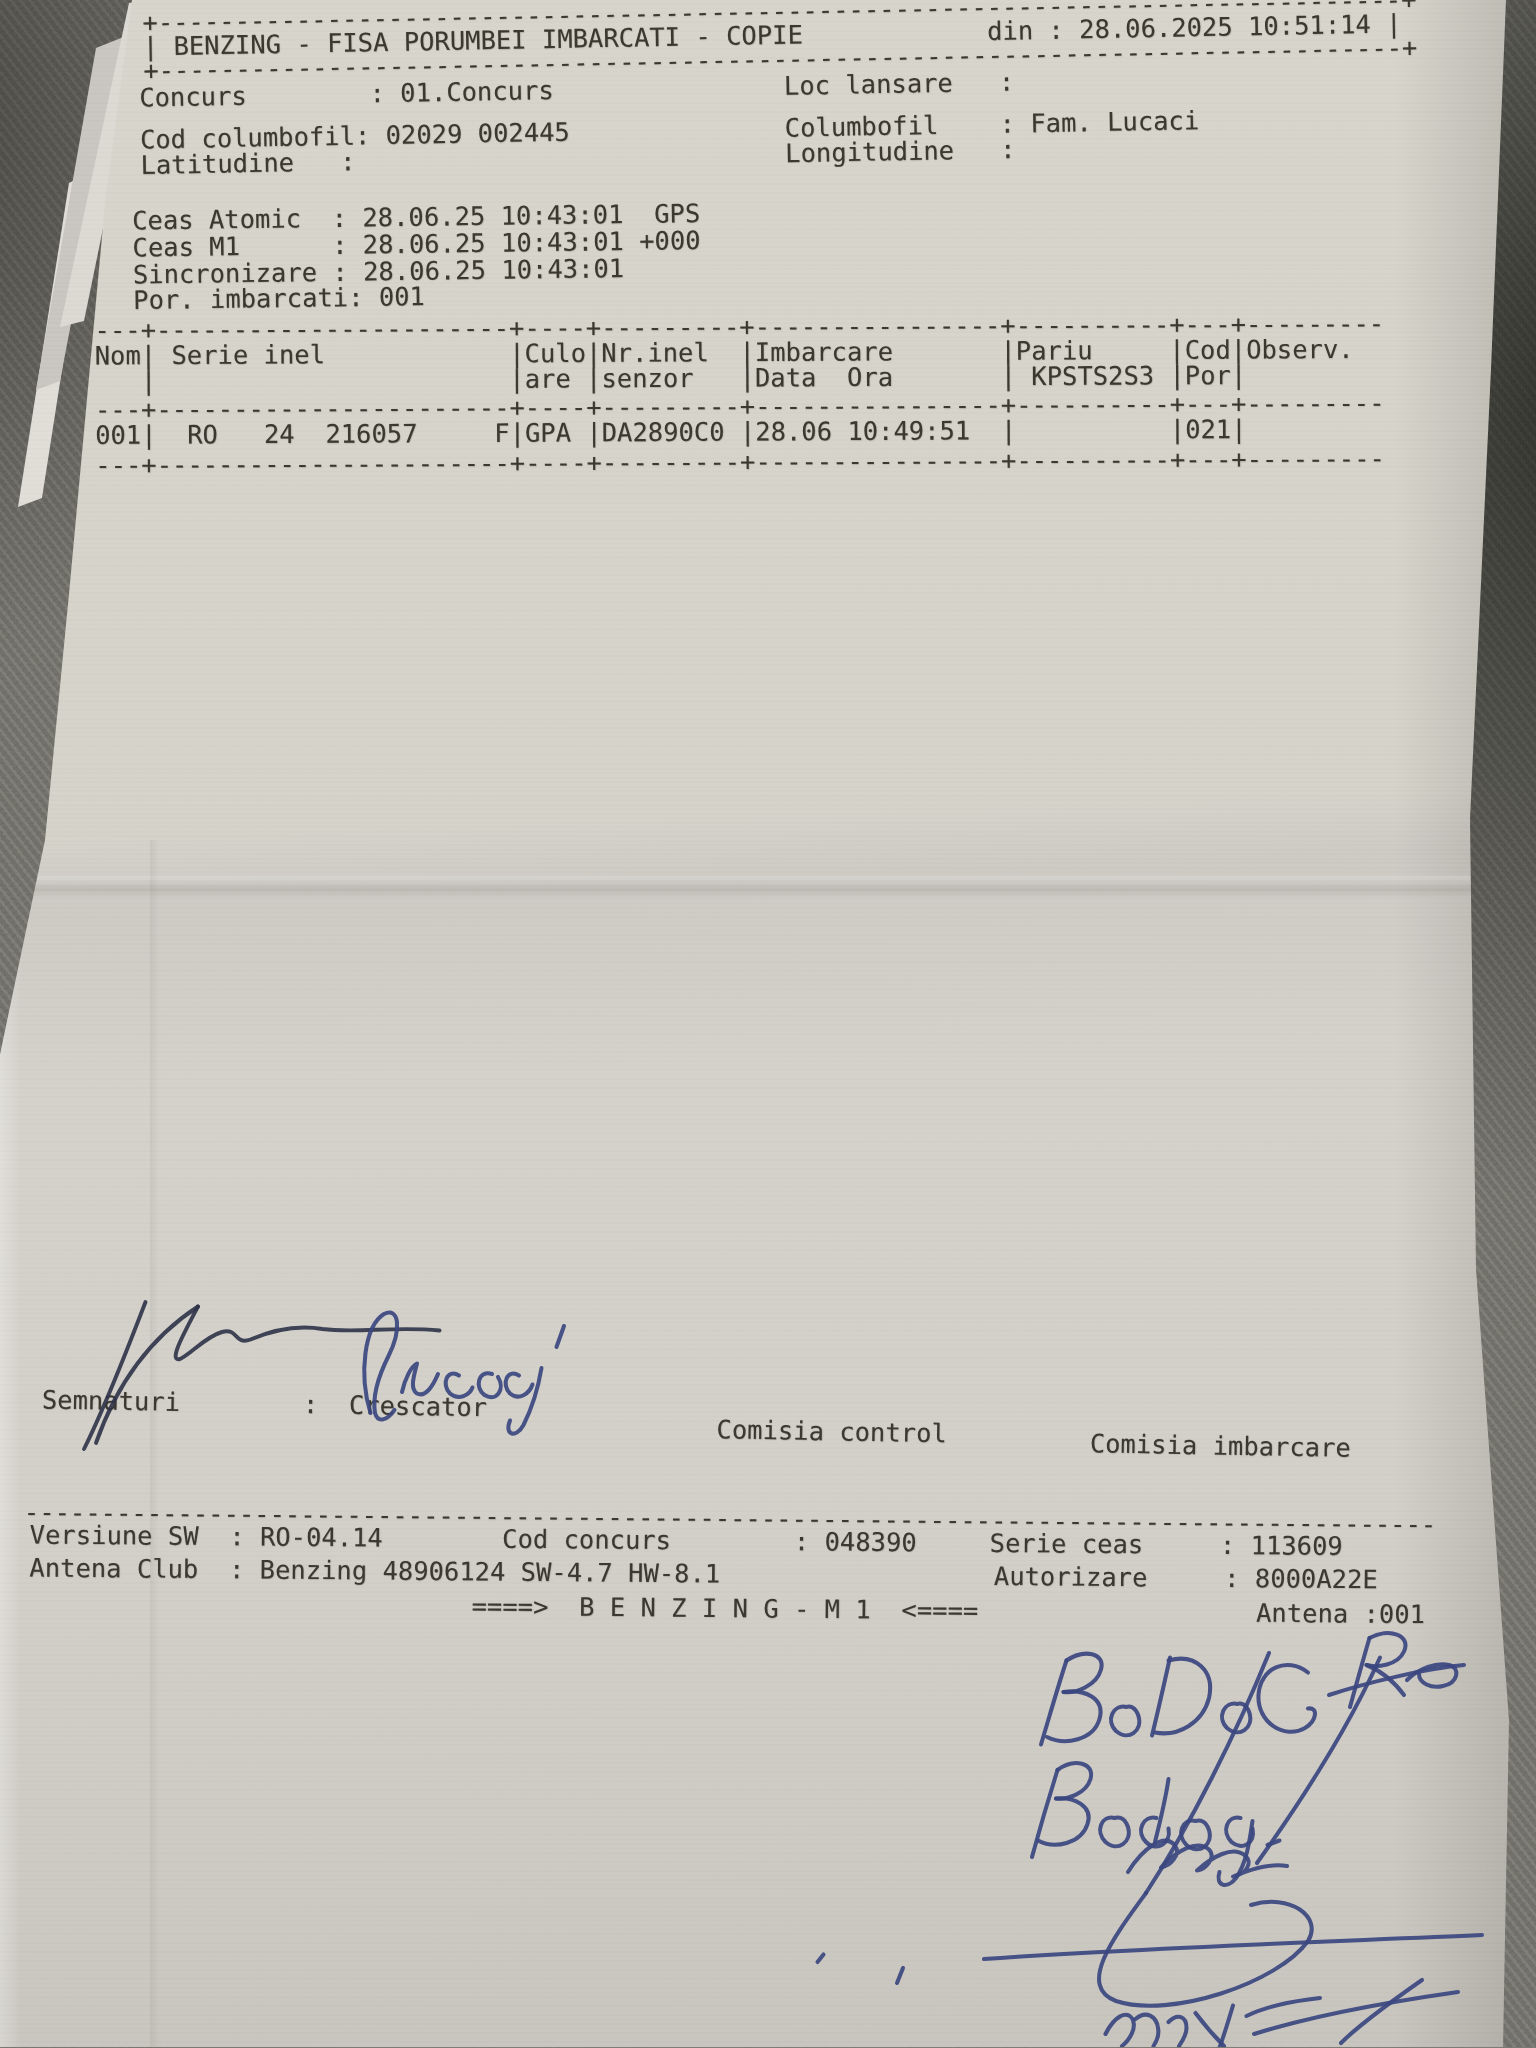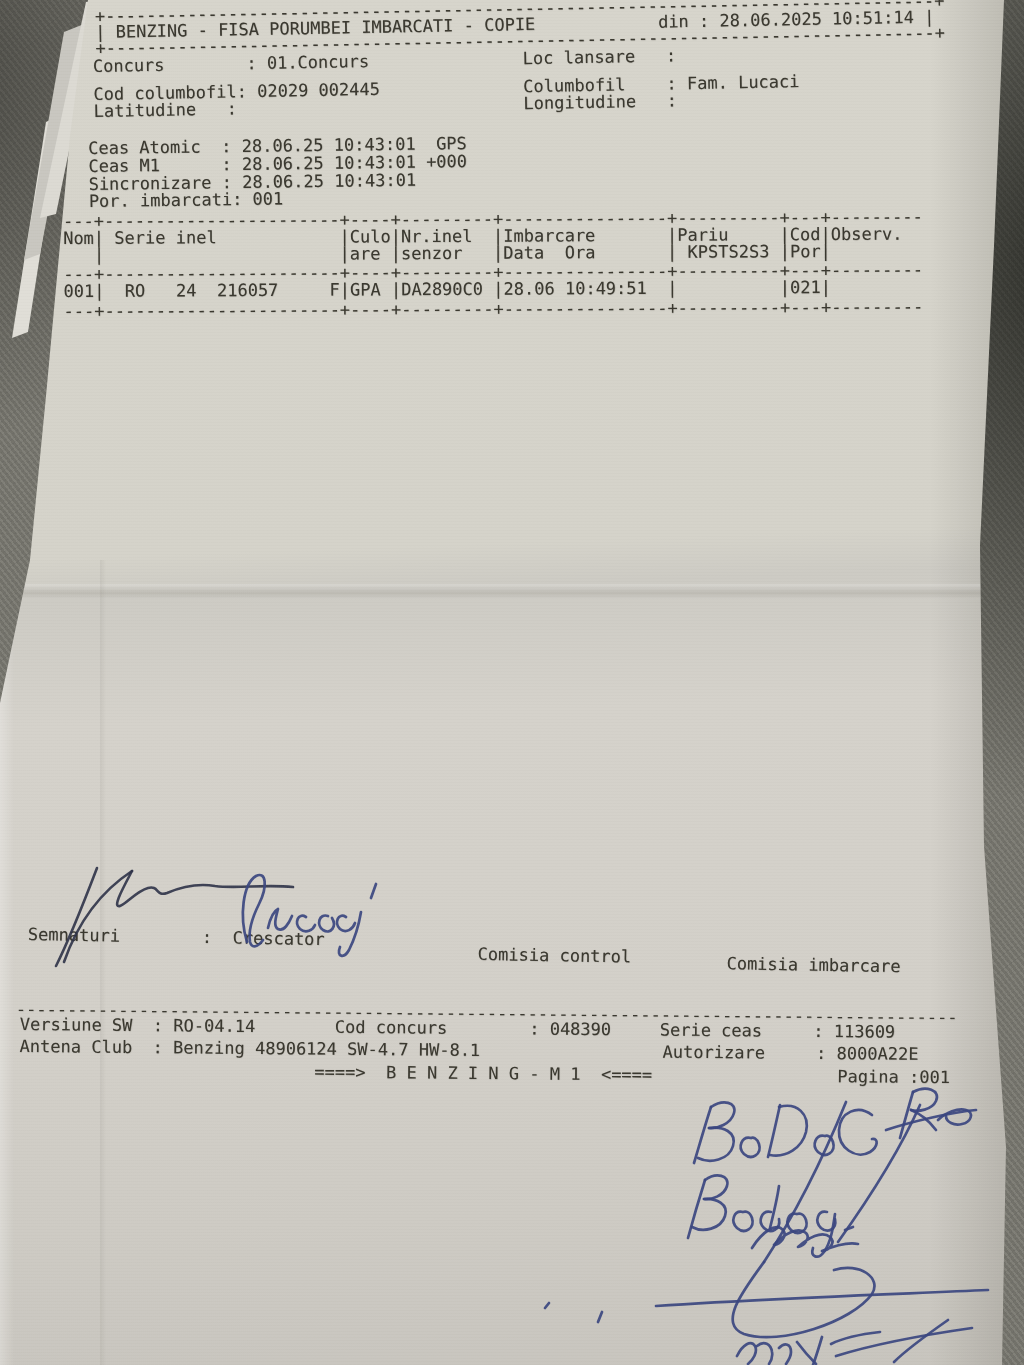--- a/index.html
+++ b/index.html
@@ -92,21 +92,21 @@
     </div>
 
     <div class="grp g-foot">
       <pre class="line" style="left:16px;top:1001px">--------------------------------------------------------------------------------------------</pre>
       <pre class="line" style="left:20px;top:1016px">Versiune SW  : RO-04.14</pre>
       <pre class="line" style="left:335px;top:1016px">Cod concurs        : 048390</pre>
       <pre class="line" style="left:660px;top:1016px">Serie ceas     : 113609</pre>
       <pre class="line" style="left:20px;top:1038px">Antena Club  : Benzing 48906124 SW-4.7 HW-8.1</pre>
       <pre class="line" style="left:663px;top:1038px">Autorizare     : 8000A22E</pre>
       <pre class="line" style="left:315px;top:1061px">====&gt;  B E N Z I N G - M 1  &lt;====</pre>
-      <pre class="line" style="left:838px;top:1061px">Pagina :001</pre>
+      <pre class="line" style="left:838px;top:1061px">Antena :001</pre>
     </div>
 
     <svg class="ink" width="1024" height="1365" viewBox="0 0 1024 1365">
 
       <g>
         <path class="dark" d="M64,962 C78,922 100,892 132,871"></path>
         <path class="dark" d="M132,871 C122,890 112,908 120,906 C127,903 137,891 148,888 C159,885 156,897 167,893 C181,887 197,883 215,886 C237,889 263,884 293,887"></path>
         <path class="dark" d="M97,868 C84,902 70,938 56,966"></path>
       </g>
 

